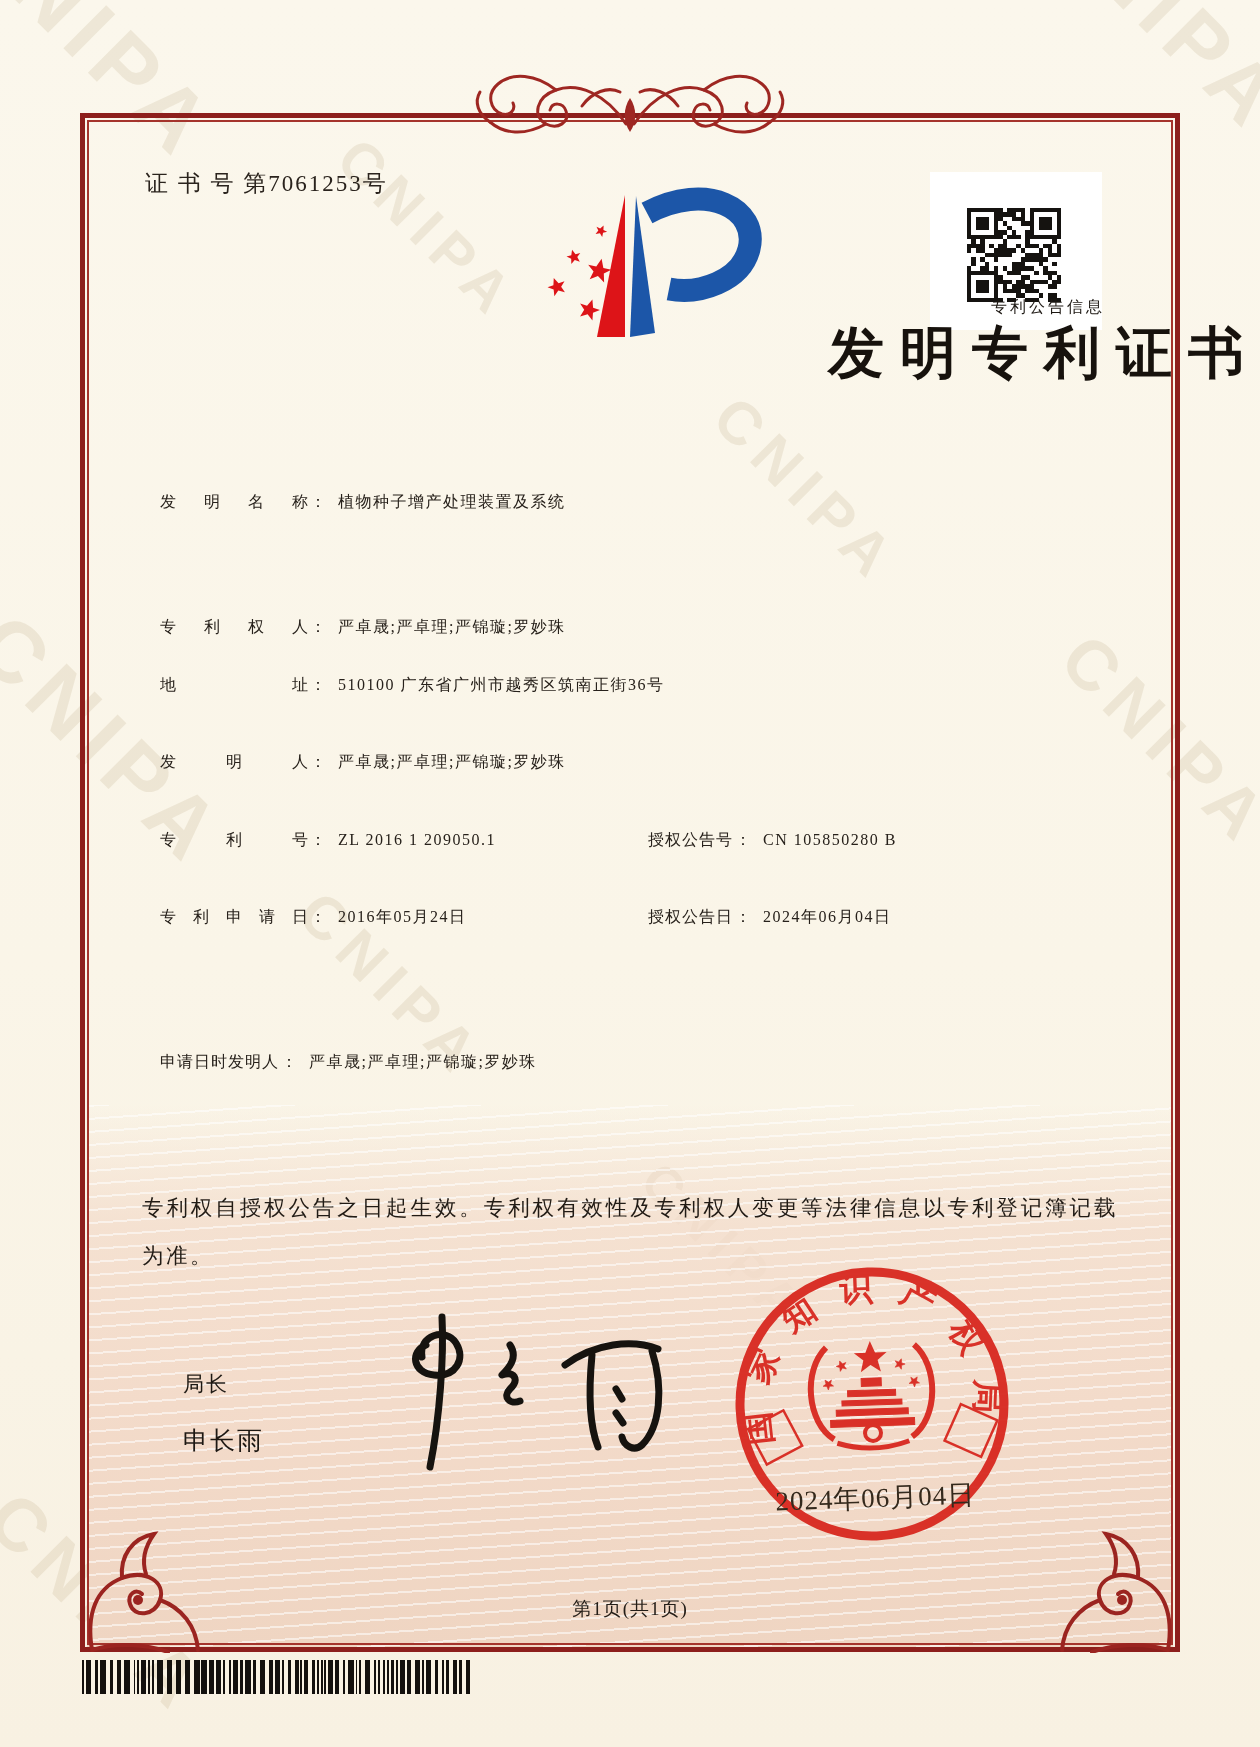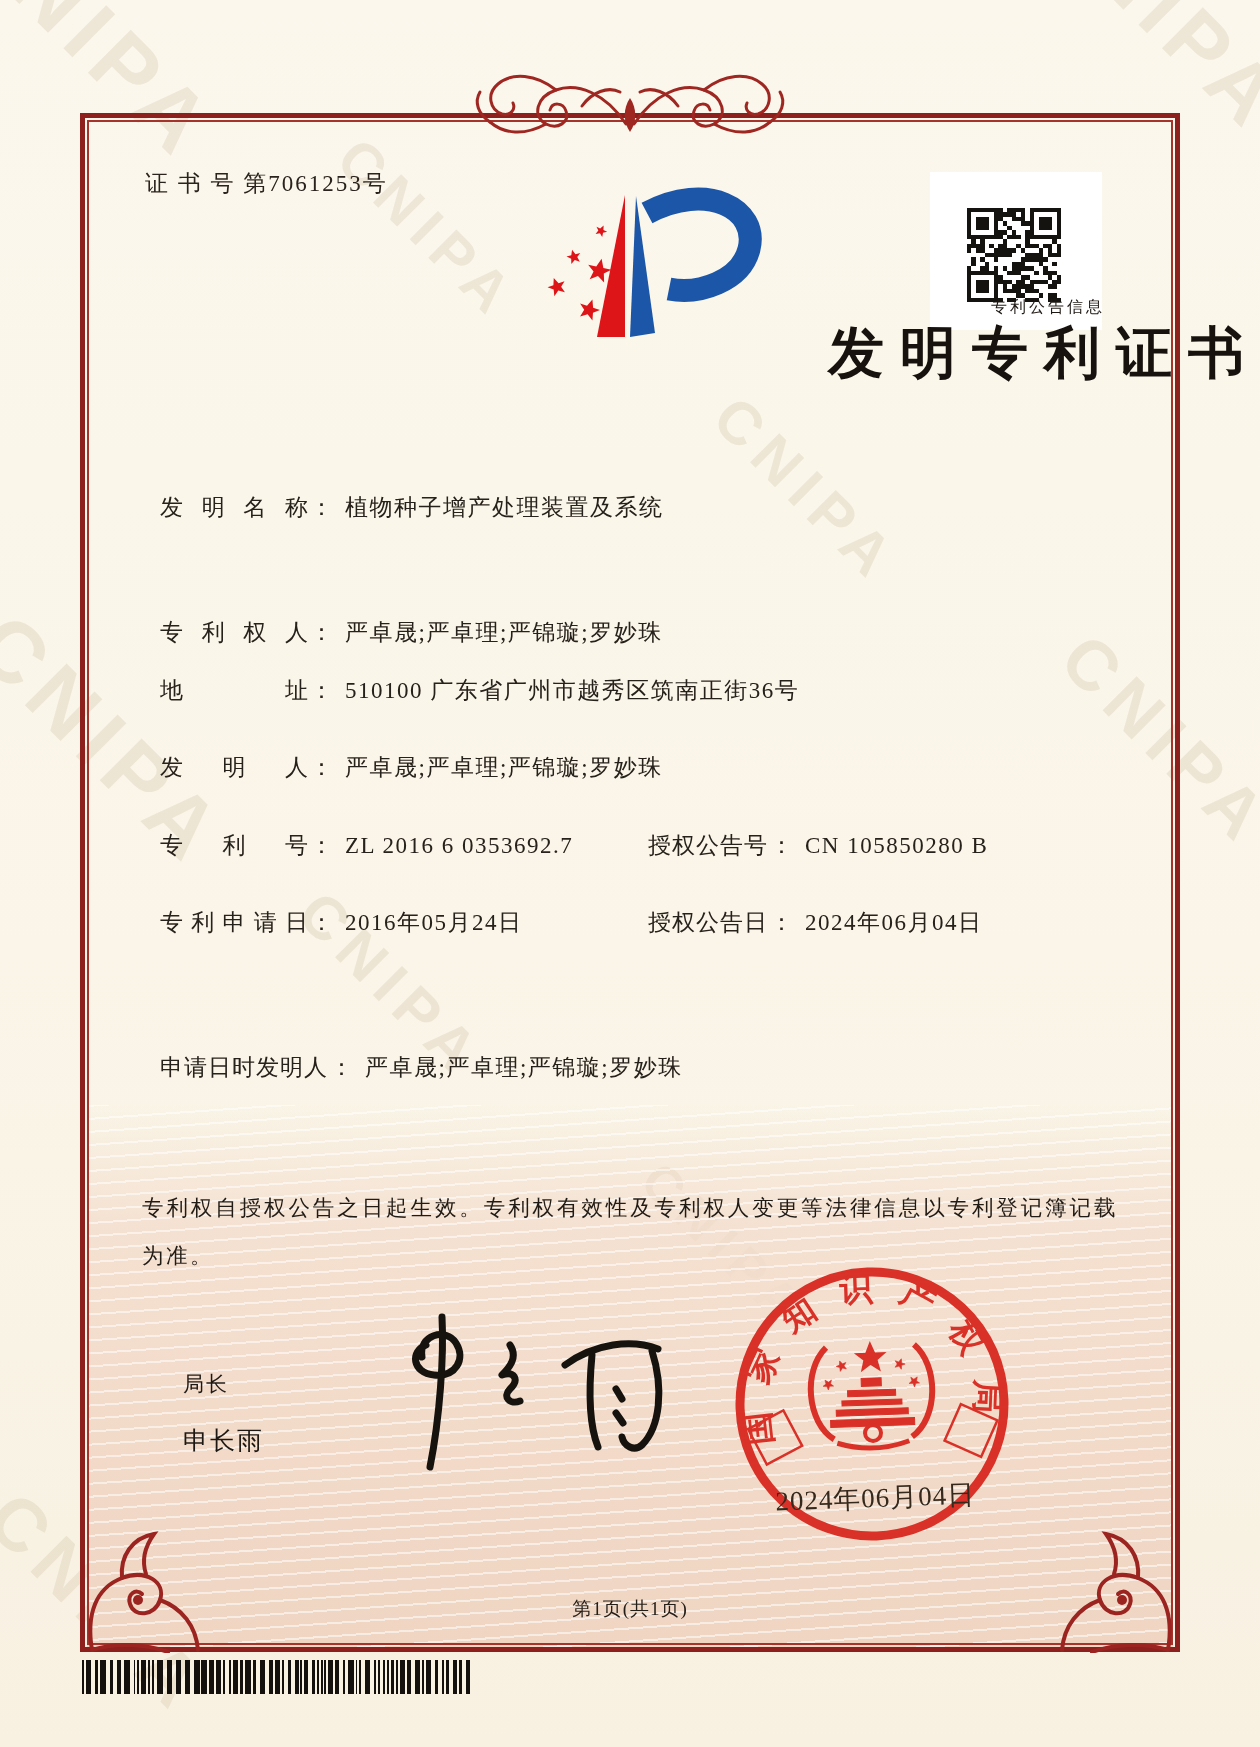--- a/index.html
+++ b/index.html
@@ -25,21 +25,21 @@
   .logo{position:absolute;left:535px;top:165px;}
   .qr-patch{position:absolute;left:930px;top:172px;width:172px;height:158px;background:#ffffff;}
   .qr{position:absolute;left:967px;top:208px;width:94px;height:94px;display:grid;
       grid-template-columns:repeat(21,1fr);grid-template-rows:repeat(21,1fr);}
   .qr div.on{background:#151310;}
   .qr-label{position:absolute;left:930px;top:297px;width:172px;text-align:center;
             font-size:16px;letter-spacing:3px;color:#1d1813;margin-left:32px;}
   .title{position:absolute;left:0;top:316px;width:100%;text-align:right;padding-left:16px;
          box-sizing:border-box;font-size:56px;font-weight:bold;letter-spacing:16px;color:#17120d;}
   
-  .frow{position:absolute;left:160px;white-space:nowrap;font-size:23px;color:#27211b;}
+  .frow{position:absolute;left:160px;white-space:nowrap;font-size:16px;color:#27211b;}
   .jlabel{display:inline-block;width:148px;text-align:justify;text-align-last:justify;vertical-align:bottom;}
   .sep{margin:0 12px 0 2px;}
   .fvalue{letter-spacing:1.5px;}
   .rcol{position:absolute;left:488px;top:0;white-space:nowrap;}
   .rlabel{letter-spacing:1px;}
   
   .legal{position:absolute;left:142px;width:976px;top:1184px;font-size:21.5px;
          line-height:48px;letter-spacing:2.5px;color:#211b15;text-align:justify;}
   .legal .l1{text-indent:2em;}
   
@@ -584,21 +584,21 @@
   <div class="frow" style="top:598px;margin-top:19px;">
     <span class="jlabel">专利权人</span><span class="sep">：</span><span class="fvalue">严卓晟;严卓理;严锦璇;罗妙珠</span>
   </div>
   <div class="frow" style="top:675px;">
     <span class="jlabel">地址</span><span class="sep">：</span><span class="fvalue">510100 广东省广州市越秀区筑南正街36号</span>
   </div>
   <div class="frow" style="top:752px;">
     <span class="jlabel">发明人</span><span class="sep">：</span><span class="fvalue">严卓晟;严卓理;严锦璇;罗妙珠</span>
   </div>
   <div class="frow" style="top:830px;">
-    <span class="jlabel">专利号</span><span class="sep">：</span><span class="fvalue">ZL 2016 6 0353692.7</span>
+    <span class="jlabel">专利号</span><span class="sep">：</span><span class="fvalue">ZL 2016 1 209050.1</span>
     <span class="rcol"><span class="rlabel">授权公告号</span><span class="sep">：</span><span class="fvalue">CN 105850280 B</span></span>
   </div>
   <div class="frow" style="top:907px;">
     <span class="jlabel">专利申请日</span><span class="sep">：</span><span class="fvalue">2016年05月24日</span>
     <span class="rcol"><span class="rlabel">授权公告日</span><span class="sep">：</span><span class="fvalue">2024年06月04日</span></span>
   </div>
   <div class="frow" style="top:1052px;">
     <span class="rlabel">申请日时发明人</span><span class="sep">：</span><span class="fvalue">严卓晟;严卓理;严锦璇;罗妙珠</span>
   </div>
 

